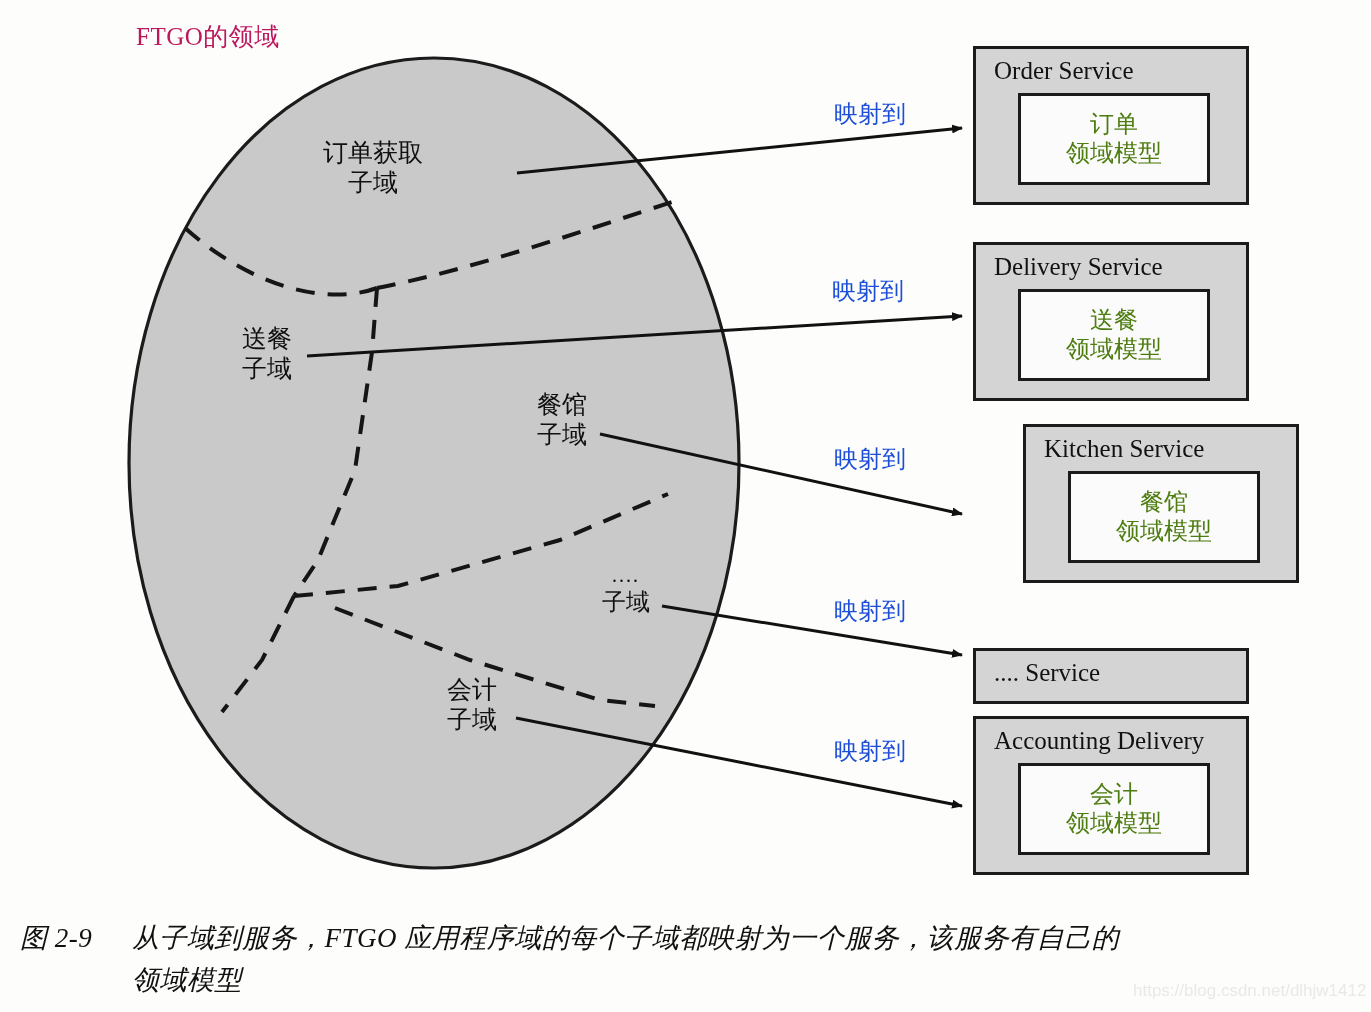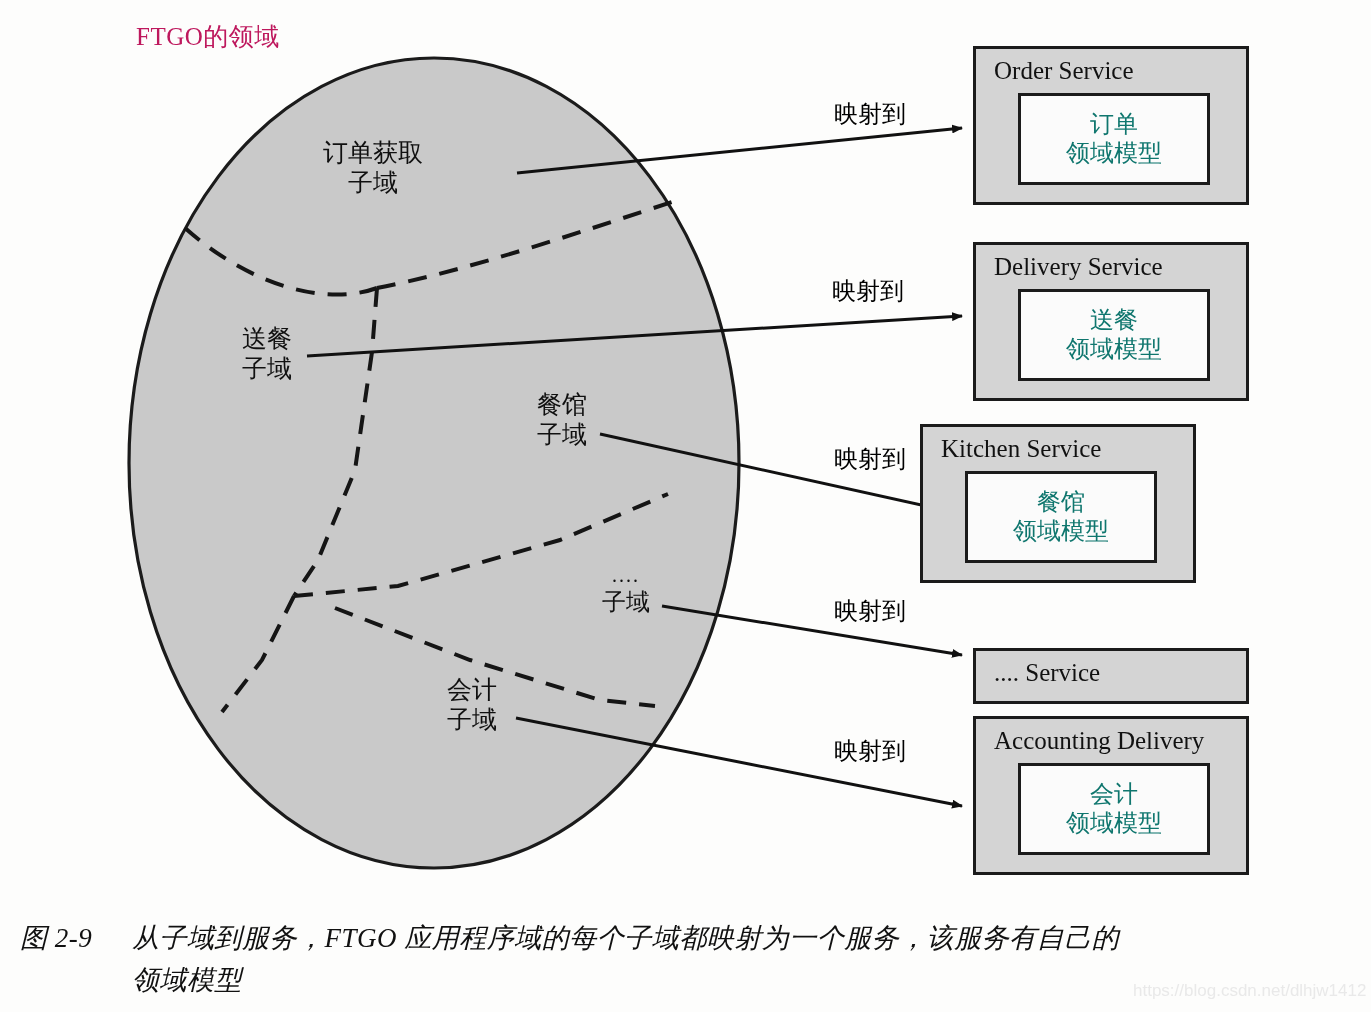--- a/index.html
+++ b/index.html
@@ -36,21 +36,21 @@
     line-height: 1.18;
     color: #101010;
     text-align: center;
     white-space: nowrap;
   }
   .subdomain-label .l1 { display: block; }
   .subdomain-label .l2 { display: block; }
   .map-label {
     position: absolute;
     font-size: 24px;
-    color: #000000;
+    color: #1d4ed8;
     white-space: nowrap;
   }
   .service-box {
     position: absolute;
     background: #d4d4d4;
     border: 3px solid #1b1b1b;
     box-sizing: border-box;
   }
   .service-title {
     position: absolute;
@@ -67,21 +67,21 @@
     box-sizing: border-box;
     display: flex;
     flex-direction: column;
     align-items: center;
     justify-content: center;
     line-height: 1.2;
   }
   .model-box span {
     display: block;
     font-size: 24px;
-    color: #0f766e;
+    color: #4d7c0f;
     white-space: nowrap;
     text-align: center;
   }
   .caption {
     position: absolute;
     left: 20px;
     top: 918px;
     width: 1290px;
     font-size: 27px;
     line-height: 1.55;
@@ -185,21 +185,21 @@
 </div>
 
 <div class="service-box" style="left:973px; top:242px; width:276px; height:159px;">
   <div class="service-title">Delivery Service</div>
   <div class="model-box" style="left:42px; top:44px; width:192px; height:92px;">
     <span>送餐</span>
     <span>领域模型</span>
   </div>
 </div>
 
-<div class="service-box" style="left:920px; top:424px; width:276px; height:159px;">
+<div class="service-box" style="left:1023px; top:424px; width:276px; height:159px;">
   <div class="service-title">Kitchen Service</div>
   <div class="model-box" style="left:42px; top:44px; width:192px; height:92px;">
     <span>餐馆</span>
     <span>领域模型</span>
   </div>
 </div>
 
 <div class="service-box" style="left:973px; top:648px; width:276px; height:56px;">
   <div class="service-title">.... Service</div>
 </div>

